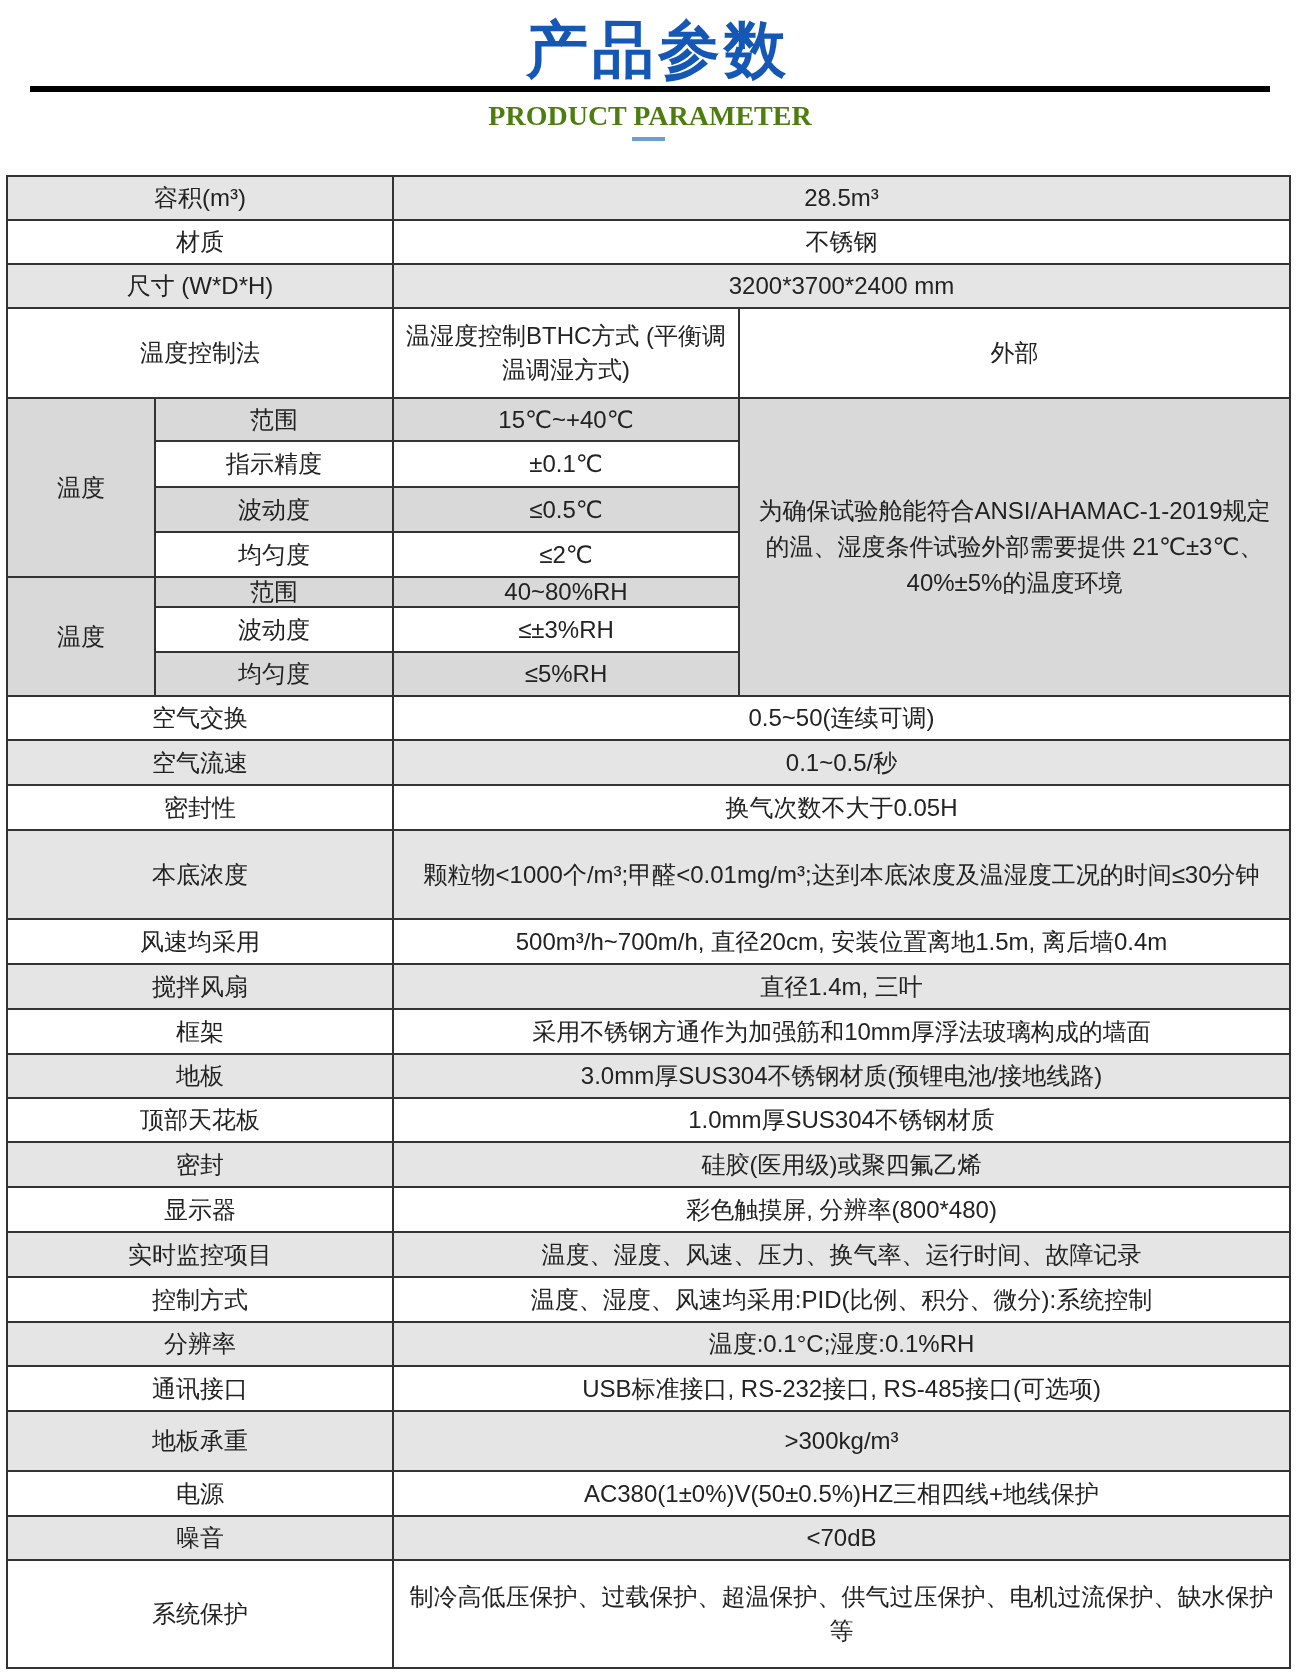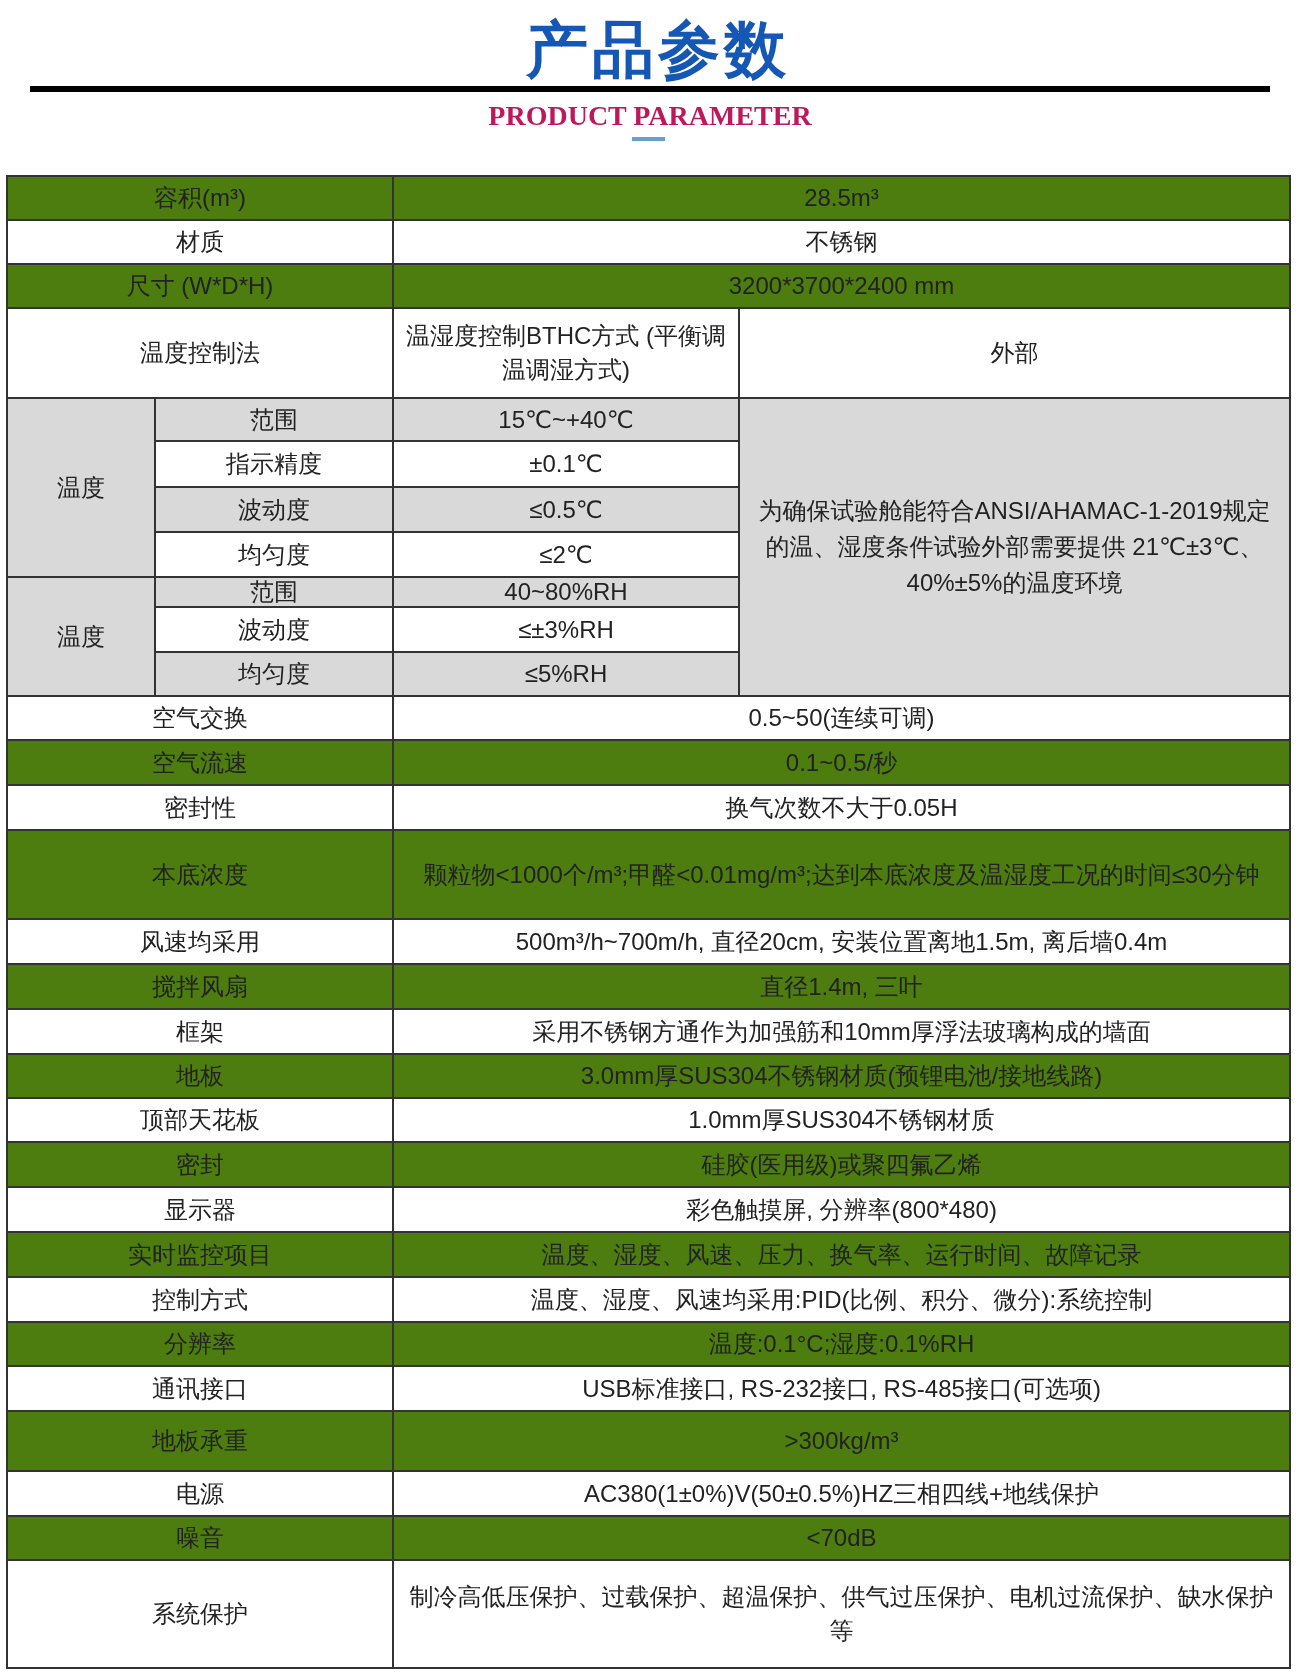--- a/index.html
+++ b/index.html
@@ -1,23 +1,23 @@
 <!DOCTYPE html>
 <html><head>
 <meta charset="utf-8">
 <style>
   html,body{margin:0;padding:0;background:#fff;}
   body{width:1300px;height:1680px;position:relative;font-family:"Liberation Sans","DejaVu Sans",sans-serif;color:#222;overflow:hidden;}
   .title{position:absolute;top:8px;left:8px;width:1300px;text-align:center;font-size:62px;font-weight:bold;color:#1457b5;letter-spacing:4px;font-family:"DejaVu Sans",sans-serif;}
   .rule{position:absolute;top:86px;left:30px;width:1240px;height:6px;background:#000;}
-  .subtitle{position:absolute;top:100px;left:0;width:1300px;text-align:center;font-family:"Liberation Serif","DejaVu Serif",serif;font-weight:bold;font-size:28px;color:#be185d;}
+  .subtitle{position:absolute;top:100px;left:0;width:1300px;text-align:center;font-family:"Liberation Serif","DejaVu Serif",serif;font-weight:bold;font-size:28px;color:#4d7c0f;}
   .dash{position:absolute;top:137px;left:632px;width:33px;height:4px;background:#6aa0cf;}
   table{position:absolute;top:175px;left:6px;width:1283px;border-collapse:collapse;table-layout:fixed;}
   td{border:2px solid #333;text-align:center;vertical-align:middle;font-size:24px;line-height:34px;padding:0 6px;color:#222;}
-  tr.g td{background:#4d7c0f;}
+  tr.g td{background:#e5e5e5;}
   tr.w td{background:#fff;}
   td.gray{background:#d9d9d9 !important;}
   td.white{background:#fff !important;border-radius:22px;}
 </style>
 </head>
 <body>
 
 <div class="title">产品参数</div>
 <div class="rule"></div>
 <div class="subtitle">PRODUCT PARAMETER</div>

